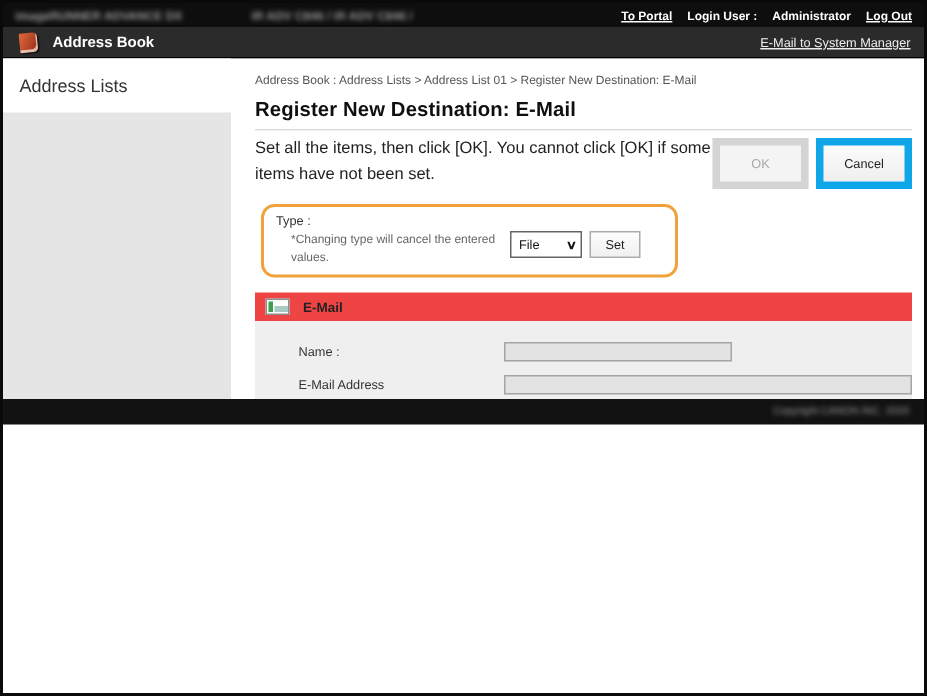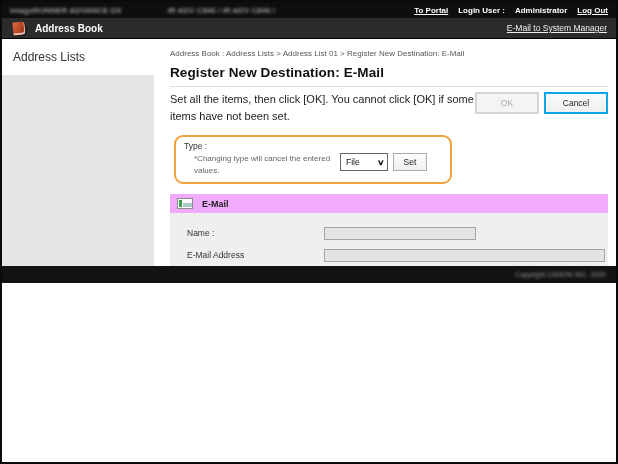--- a/index.html
+++ b/index.html
@@ -43,22 +43,22 @@
   .content { flex: 1; background: #fff; padding: 10px 8px 0 16px; overflow: hidden; }
   .breadcrumb { font-size: 8px; color: #555; }
   .titlerow { display: flex; align-items: flex-end; margin-top: 7px; }
   .pagetitle { font-size: 13.5px; font-weight: bold; color: #0f0f0f; letter-spacing: .1px; }
   .lastupdated { margin-left: auto; font-size: 8px; color: #444; padding-bottom: 1px; }
   .titlerule { border-bottom: 1px solid #dcdcdc; margin-top: 6px; }
   .instr-row { display: flex; margin-top: 4px; }
   .instruction { width: 312px; font-size: 11px; line-height: 1.55; color: #222; }
   .btns { margin-left: auto; display: flex; gap: 5px; padding-top: 1px; }
   .btn {
-    width: 64px; height: 22px; font-size: 8.5px; font-family: inherit;
-    background: linear-gradient(#fbfbfb, #efefef); border: 2px solid #0ea5e9;
+    width: 64px; height: 34px; font-size: 8.5px; font-family: inherit;
+    background: linear-gradient(#fbfbfb, #efefef); border: 5px solid #0ea5e9;
     color: #222; cursor: pointer;
   }
   .btn.disabled { color: #a8a8a8; border-color: #d4d4d4; background: #f4f4f4; }
   
   .type-callout {
     margin: 10px 0 0 4px; width: 278px; border: 2px solid var(--accent-orange, #f0a23c);
     border-radius: 9px; padding: 4px 8px 5px 8px; background: #fff;
   }
   .type-label { font-size: 8.5px; color: #333; }
   .type-body { display: flex; align-items: flex-start; margin-top: 2px; }
@@ -70,29 +70,29 @@
     padding: 0 3px 0 5px; cursor: pointer;
   }
   .select-box .chev { margin-left: auto; font-size: 8px; font-weight: bold; transform: scaleX(1.3); }
   .btn-set {
     width: 34px; height: 18px; font-size: 8.5px; font-family: inherit;
     background: linear-gradient(#fdfdfd, #f0f0f0); border: 1px solid #ababab; color: #222; cursor: pointer;
   }
   
   .section { margin-top: 10px; width: 100%; }
   .section-header {
-    height: 19px; background: #f0abfc; display: flex; align-items: center; padding-left: 7px;
+    height: 19px; background: #ef4444; display: flex; align-items: center; padding-left: 7px;
   }
   .mail-icon { position: relative; width: 16px; height: 11px; background: #fdfdfd; border: 1px solid #8d8d8d; }
   .mail-icon .bar-v { position: absolute; left: 1px; top: 1px; width: 3px; height: 7px; background: #3f9e4d; }
   .mail-icon .bar-h { position: absolute; left: 5px; top: 4px; width: 9px; height: 4px; background: #a9c9c4; }
   .section-header .sec-title { font-size: 9px; font-weight: bold; color: #222; margin-left: 9px; }
   .section-body { background: #efefef; padding: 9px 0 9px 17px; }
   .form-row { display: flex; align-items: center; height: 22px; }
-  .form-row .flabel { width: 137px; font-size: 8.5px; color: #333; flex: none; }
+  .form-row .flabel { width: 137px; font-size: 8.5px; color: #333; flex: none; margin-left: 12px; }
   .tinput {
     height: 13px; background: #e3e3e3; border: 1px solid #a5a5a5;
     font-size: 8px; font-family: inherit; padding: 0 3px; color: #333;
   }
   .tinput.name { width: 152px; }
   .tinput.email { width: 281px; }
   .check-row { display: flex; align-items: center; height: 20px; margin-top: 2px; }
   .checkbox { width: 10px; height: 10px; border: 1px solid #b2b2b2; background: #e7e7e7; }
   .check-row .clabel { font-size: 8.5px; color: #555; margin-left: 7px; }
   

